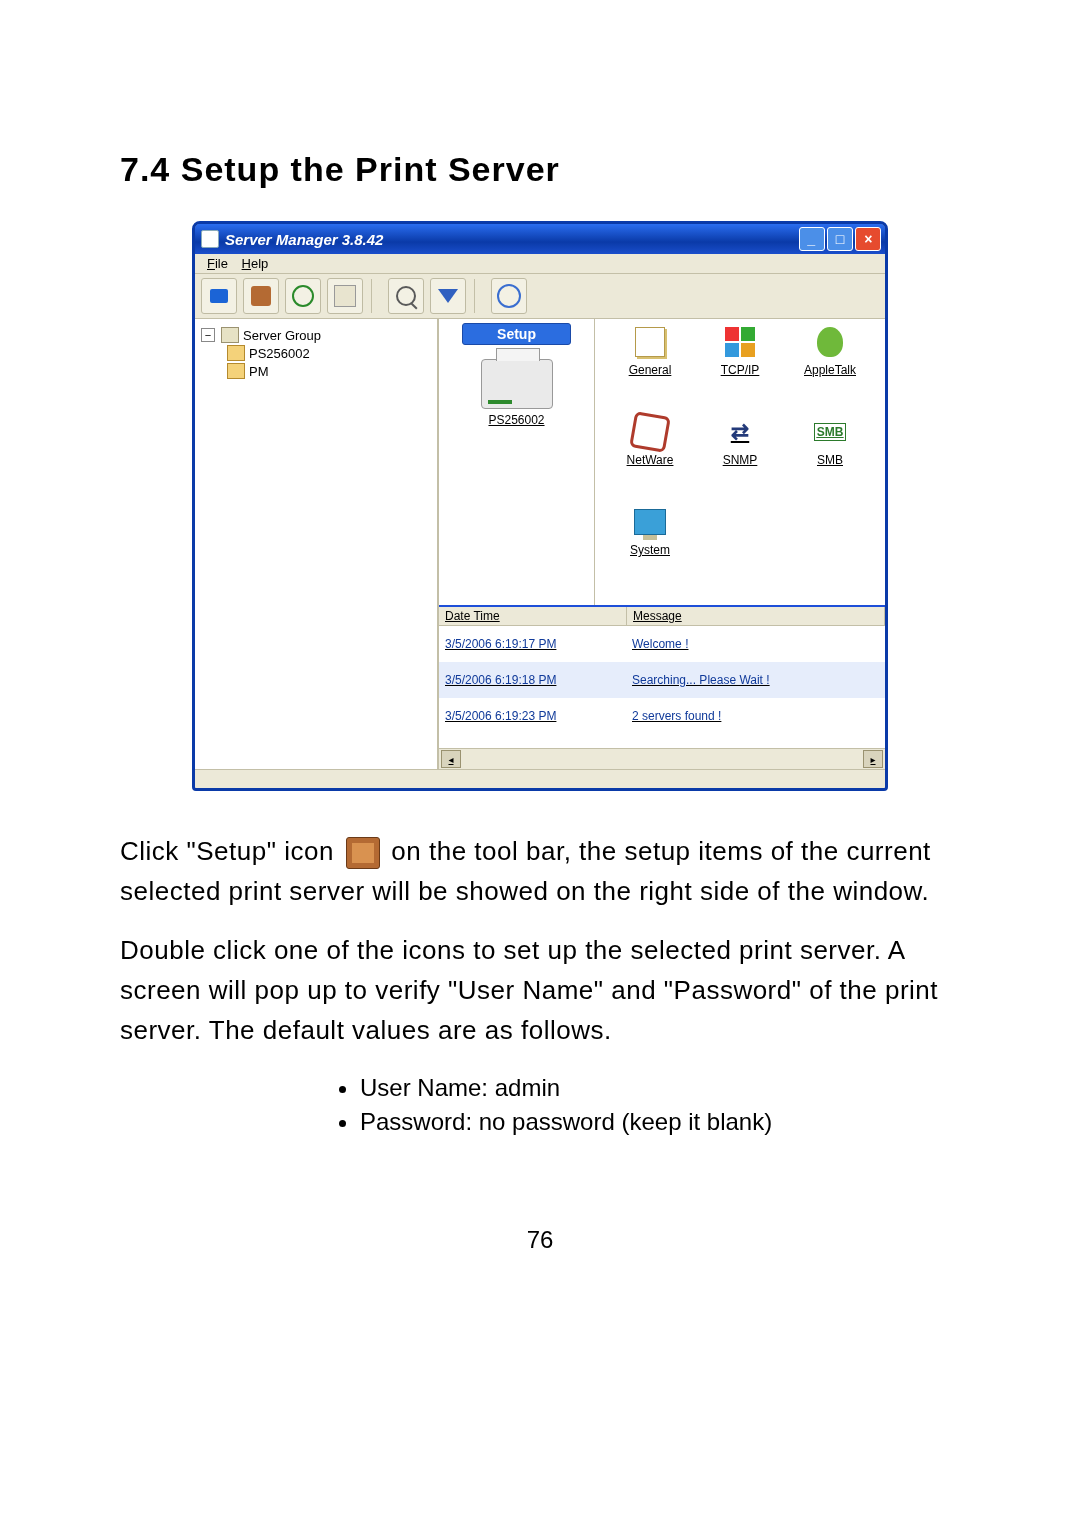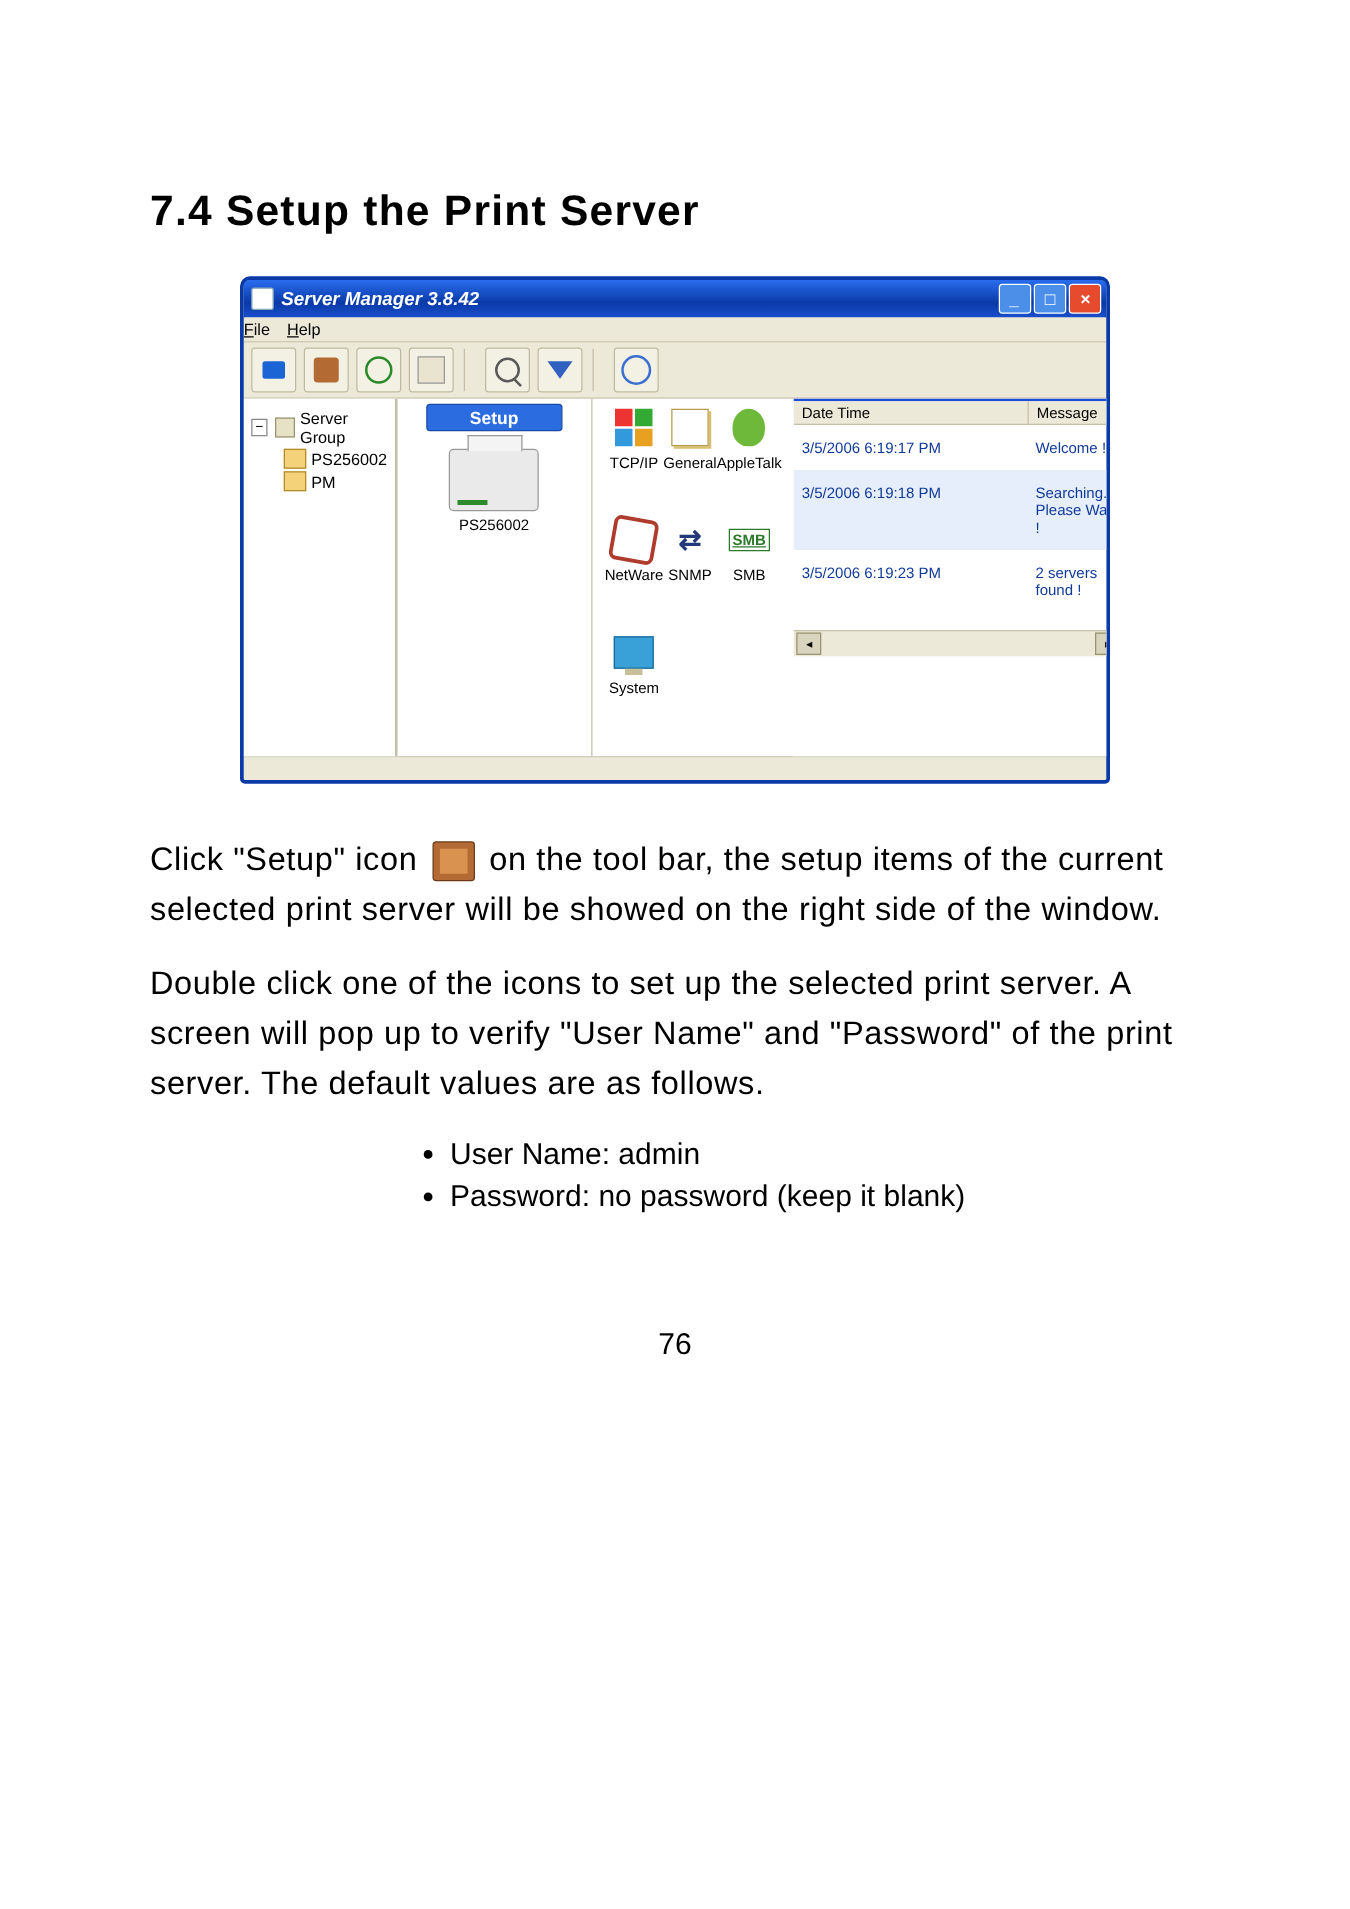--- a/index.html
+++ b/index.html
@@ -47,21 +47,21 @@
   .title-text{flex:1;white-space:nowrap;}
   .winbtn{
     width:24px;height:22px;margin-left:2px;border:1px solid #fff;border-radius:3px;
     display:flex;align-items:center;justify-content:center;font-size:14px;font-weight:bold;
   }
   .winbtn.min{background:#4b8fe8;color:#fff;}
   .winbtn.max{background:#4b8fe8;color:#fff;}
   .winbtn.close{background:#e64b2e;color:#fff;}
   .menubar{
     background:#ece9d8;border-bottom:1px solid #c3bfa7;
-    font-size:13px;padding:2px 0;
+    font-size:13px;padding:2px 12px;
   }
   .menuitem{display:inline-block;margin-right:10px;}
   .menuitem u{text-decoration:underline;}
   .toolbar{
     background:#ece9d8;border-bottom:1px solid #c3bfa7;
     padding:4px 6px;display:flex;align-items:center;gap:6px;
   }
   .tbtn{
     width:34px;height:34px;border:1px solid #bfbba3;border-radius:3px;
     display:flex;align-items:center;justify-content:center;background:#f3f1e4;
@@ -82,21 +82,21 @@
   .treepane{
     width:230px;border-right:2px solid #c3bfa7;background:#fff;
     font-size:13px;padding:6px;
   }
   .tree-row{display:flex;align-items:center;margin:2px 0;}
   .tree-toggle{width:12px;height:12px;border:1px solid #888;display:flex;align-items:center;justify-content:center;font-size:11px;line-height:0;margin-right:6px;background:#fff;}
   .tree-ind1{margin-left:26px;}
   .tree-icon{width:16px;height:14px;margin-right:4px;display:inline-block;}
   .ti-group{background:#e6e2c5;border:1px solid #9a9270;}
   .ti-server{background:#f4d27a;border:1px solid #b48a2e;}
-  .rightpane{flex:1;display:flex;}
+  .rightpane{flex:1;display:flex;flex-direction:column;text-decoration:underline;}
   .setup-head{display:flex;}
   .setup-left{
     width:155px;border-right:1px solid #c3bfa7;text-align:center;padding:4px 0 10px;
   }
   .setup-btn{
     display:inline-block;color:#fff;background:#2b6de0;font-weight:bold;
     padding:2px 34px;border-radius:3px;font-size:14px;border:1px solid #1a4aa8;margin-bottom:8px;
   }
   .printer{width:70px;height:48px;background:#eaeaea;border:1px solid #999;margin:6px auto 4px;position:relative;border-radius:4px;}
   .printer::before{content:"";position:absolute;top:-12px;left:14px;width:42px;height:12px;background:#f4f4f4;border:1px solid #999;border-bottom:none;}
@@ -214,37 +214,37 @@
       <div class="rightpane">
         <div class="setup-head">
           <div class="setup-left">
             <div class="setup-btn">Setup</div>
             <div class="printer"></div>
             <div class="setup-name">PS256002</div>
           </div>
           <div class="icon-grid">
             <div class="gcell">
               <div class="gicon">
+                  <div class="gi-general"></div>
+                </div>
+              <span>General</span>
+            </div>
+            <div class="gcell">
+              <div class="gicon">
                   <div class="gi-tcpip">
                     <span></span>
                     <span></span>
                     <span></span>
                     <span></span>
                   </div>
                 </div>
               <span>TCP/IP</span>
             </div>
             <div class="gcell">
               <div class="gicon">
-                  <div class="gi-general"></div>
-                </div>
-              <span>General</span>
-            </div>
-            <div class="gcell">
-              <div class="gicon">
                   <div class="gi-apple"></div>
                 </div>
               <span>AppleTalk</span>
             </div>
             <div class="gcell">
               <div class="gicon">
                   <div class="gi-netware"></div>
                 </div>
               <span>NetWare</span>
             </div>

